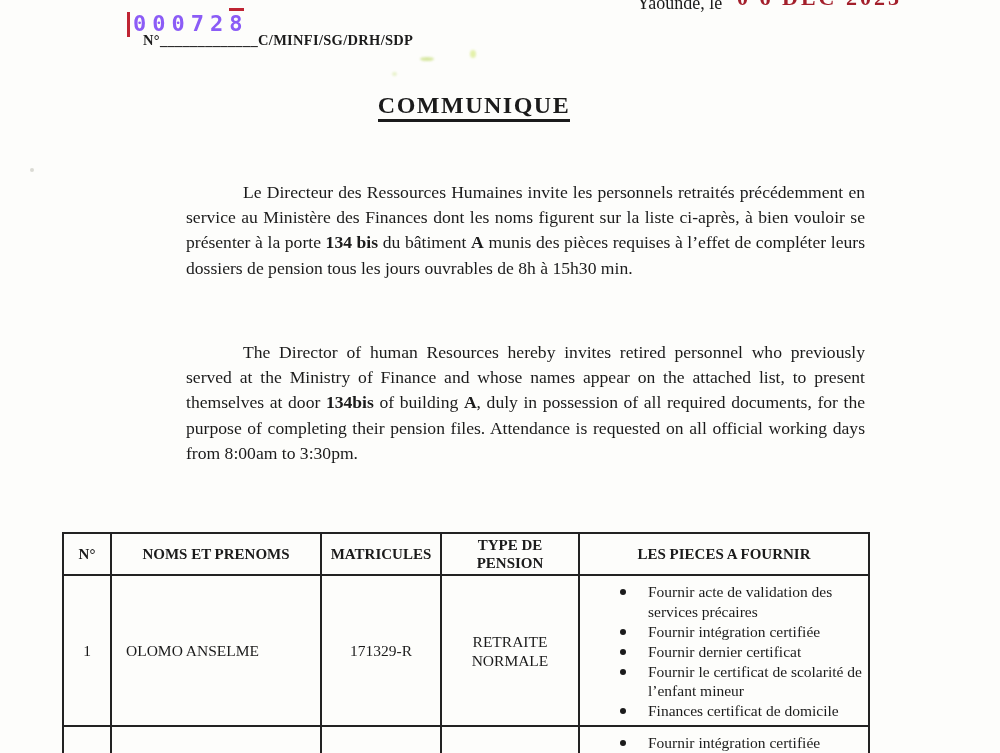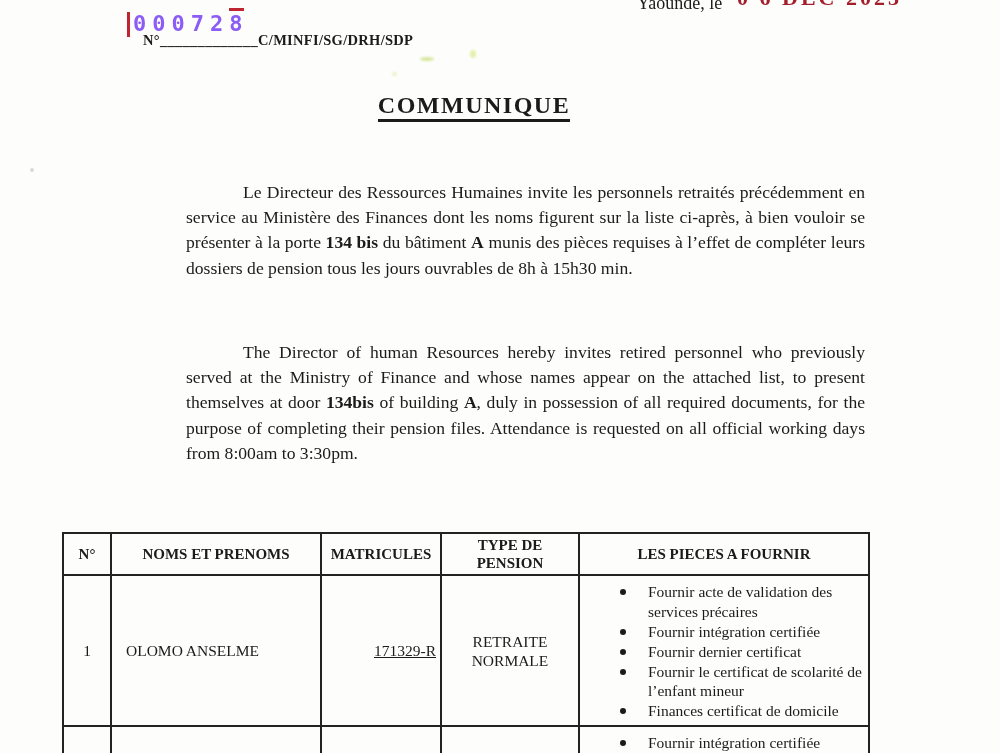--- a/index.html
+++ b/index.html
@@ -78,21 +78,21 @@
     font-size:15px;font-weight:bold;text-align:center;
     height:34px;line-height:18px;
   }
   .col-num{width:48px;}
   .col-name{width:210px;}
   .col-matr{width:120px;}
   .col-type{width:138px;}
   .col-pieces{width:290px;}
   td.cell-num{text-align:center;}
   td.cell-name{text-align:left;padding-left:14px;}
-  td.cell-matr{text-align:right;text-decoration:underline;}
+  td.cell-matr{text-align:center;}
   td.cell-type{text-align:center;line-height:19px;padding:0 18px;}
   td.cell-pieces{vertical-align:top;padding:4px 6px 4px 0;}
   .row-main{height:144px;}
   .row-partial{height:90px;}
   ul.pieces{
     margin:2px 0 0 16px;padding:0;list-style:none;
   }
   ul.pieces li{
     position:relative;padding-left:52px;
     line-height:19.5px;margin-bottom:.5px;

